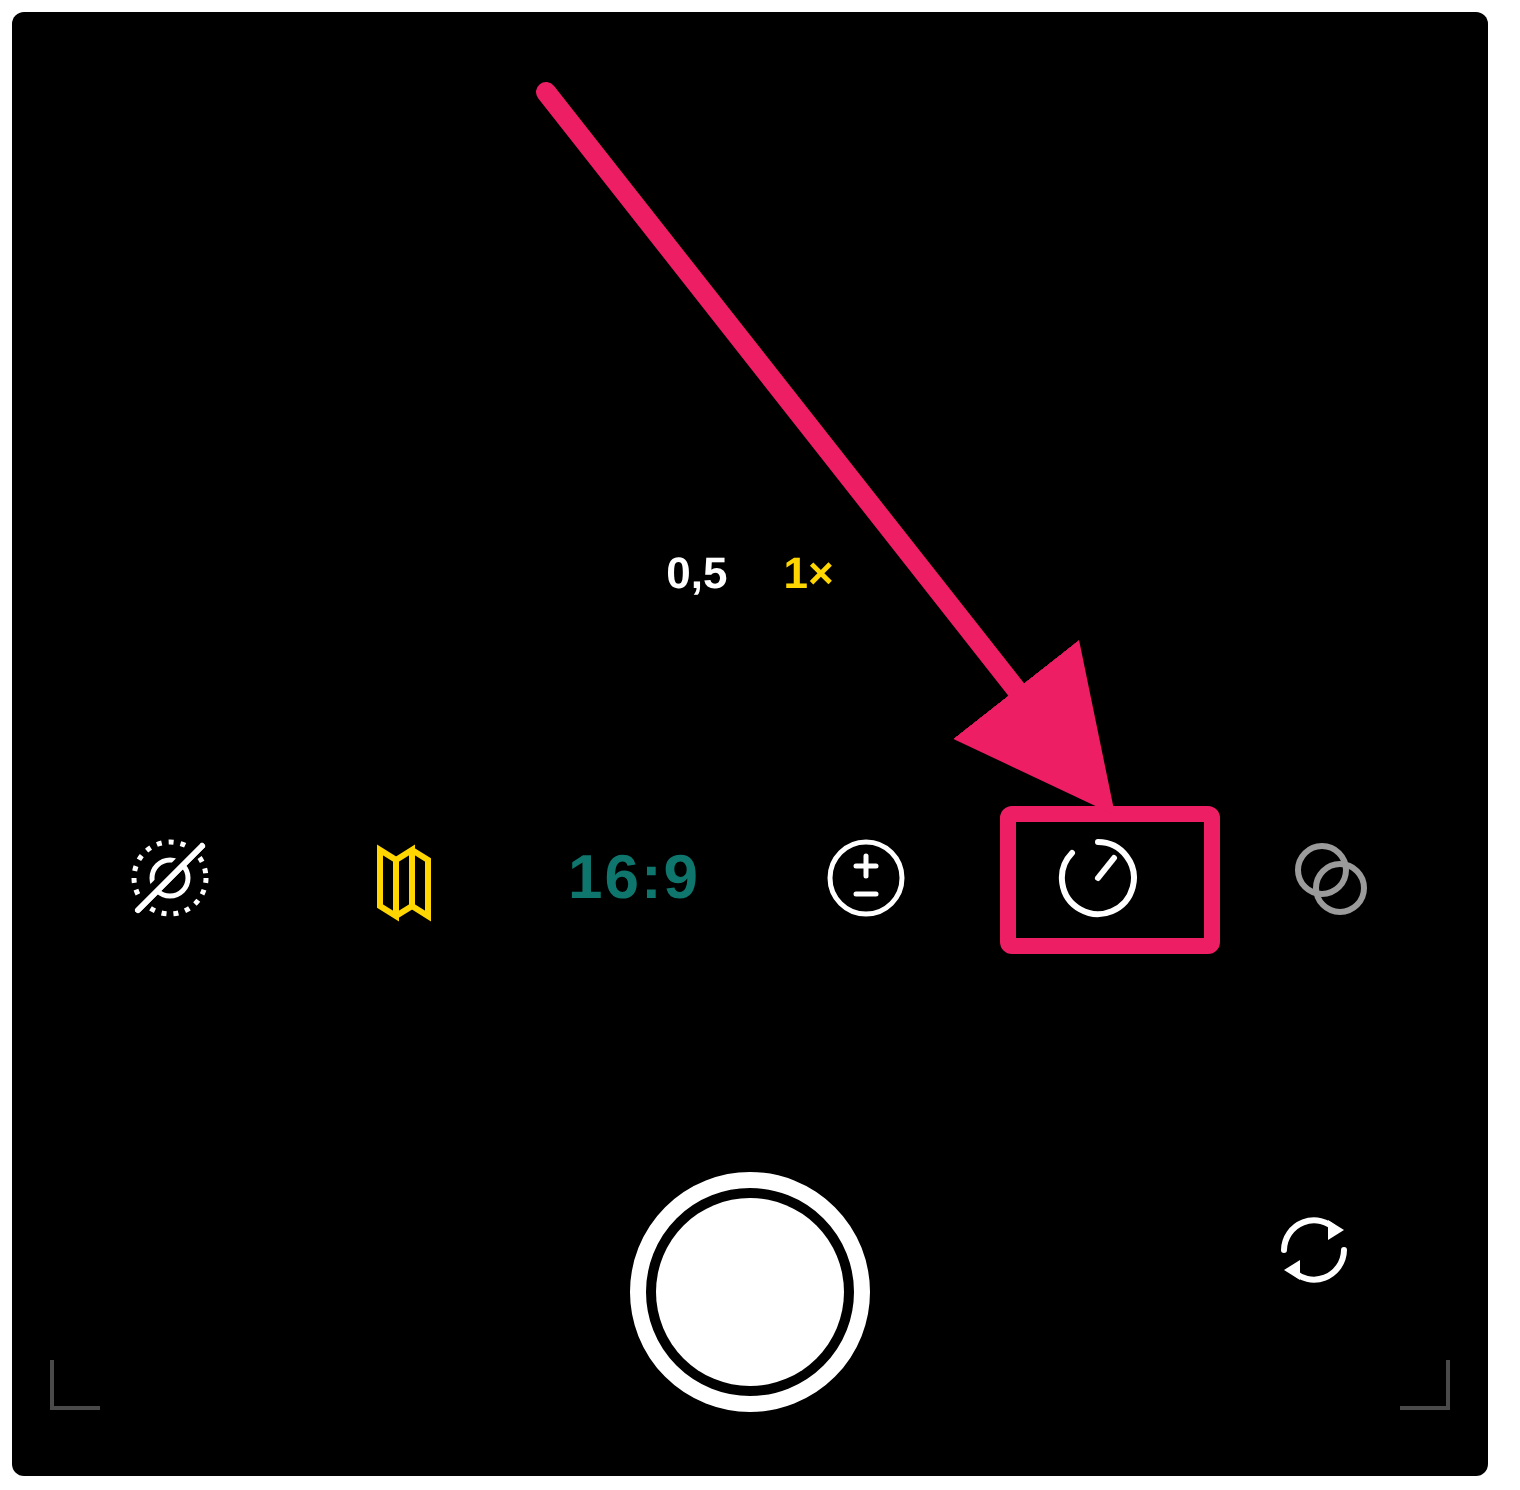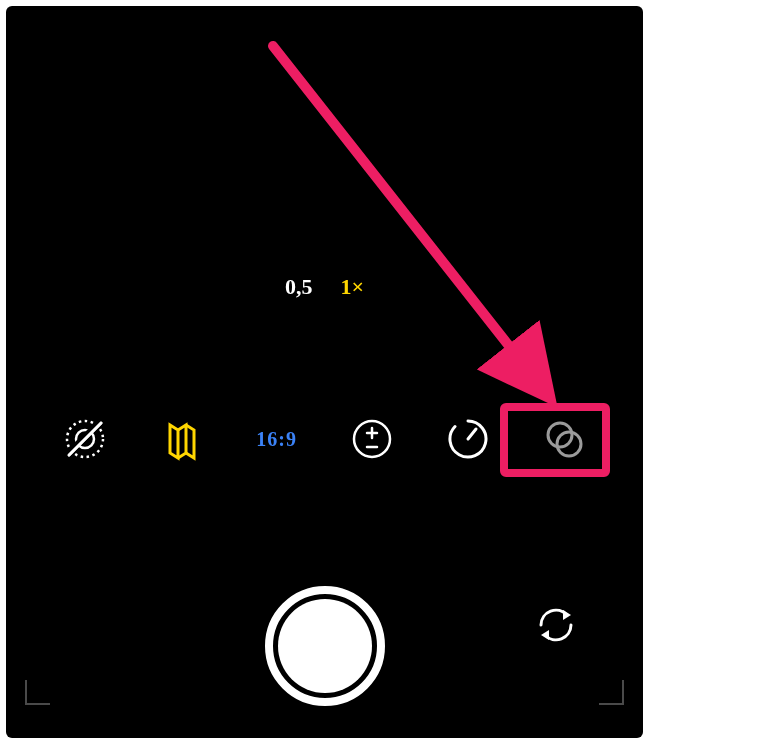--- a/index.html
+++ b/index.html
@@ -8,26 +8,25 @@
       font-family: -apple-system, BlinkMacSystemFont, sans-serif;
       width: 760px;
       height: 745px;
       overflow: hidden;
       position: relative;
     }
     .camera-screen {
       position: absolute;
       left: 6px;
       top: 6px;
-      width: 637px;
+      width: 738px;
       height: 732px;
       background: #000;
       border-radius: 6px;
       overflow: hidden;
-      font-family: Liberation Serif, serif;
     }
     .zoom-row {
       position: absolute;
       top: 268px;
       left: 0;
       width: 100%;
       display: flex;
       justify-content: center;
       align-items: center;
       gap: 28px;
@@ -48,22 +47,22 @@
     }
     .tool {
       width: 50px;
       height: 50px;
       display: flex;
       align-items: center;
       justify-content: center;
       position: relative;
     }
     .aspect-label {
-      color: #3b82f6;
-      font-size: 20px;
+      color: #0f766e;
+      font-size: 31px;
       font-weight: 600;
       letter-spacing: 1px;
     }
     .highlight-box {
       position: absolute;
       top: 397px;
       left: 494px;
       width: 110px;
       height: 74px;
       border: 8px solid #ED1E63;

